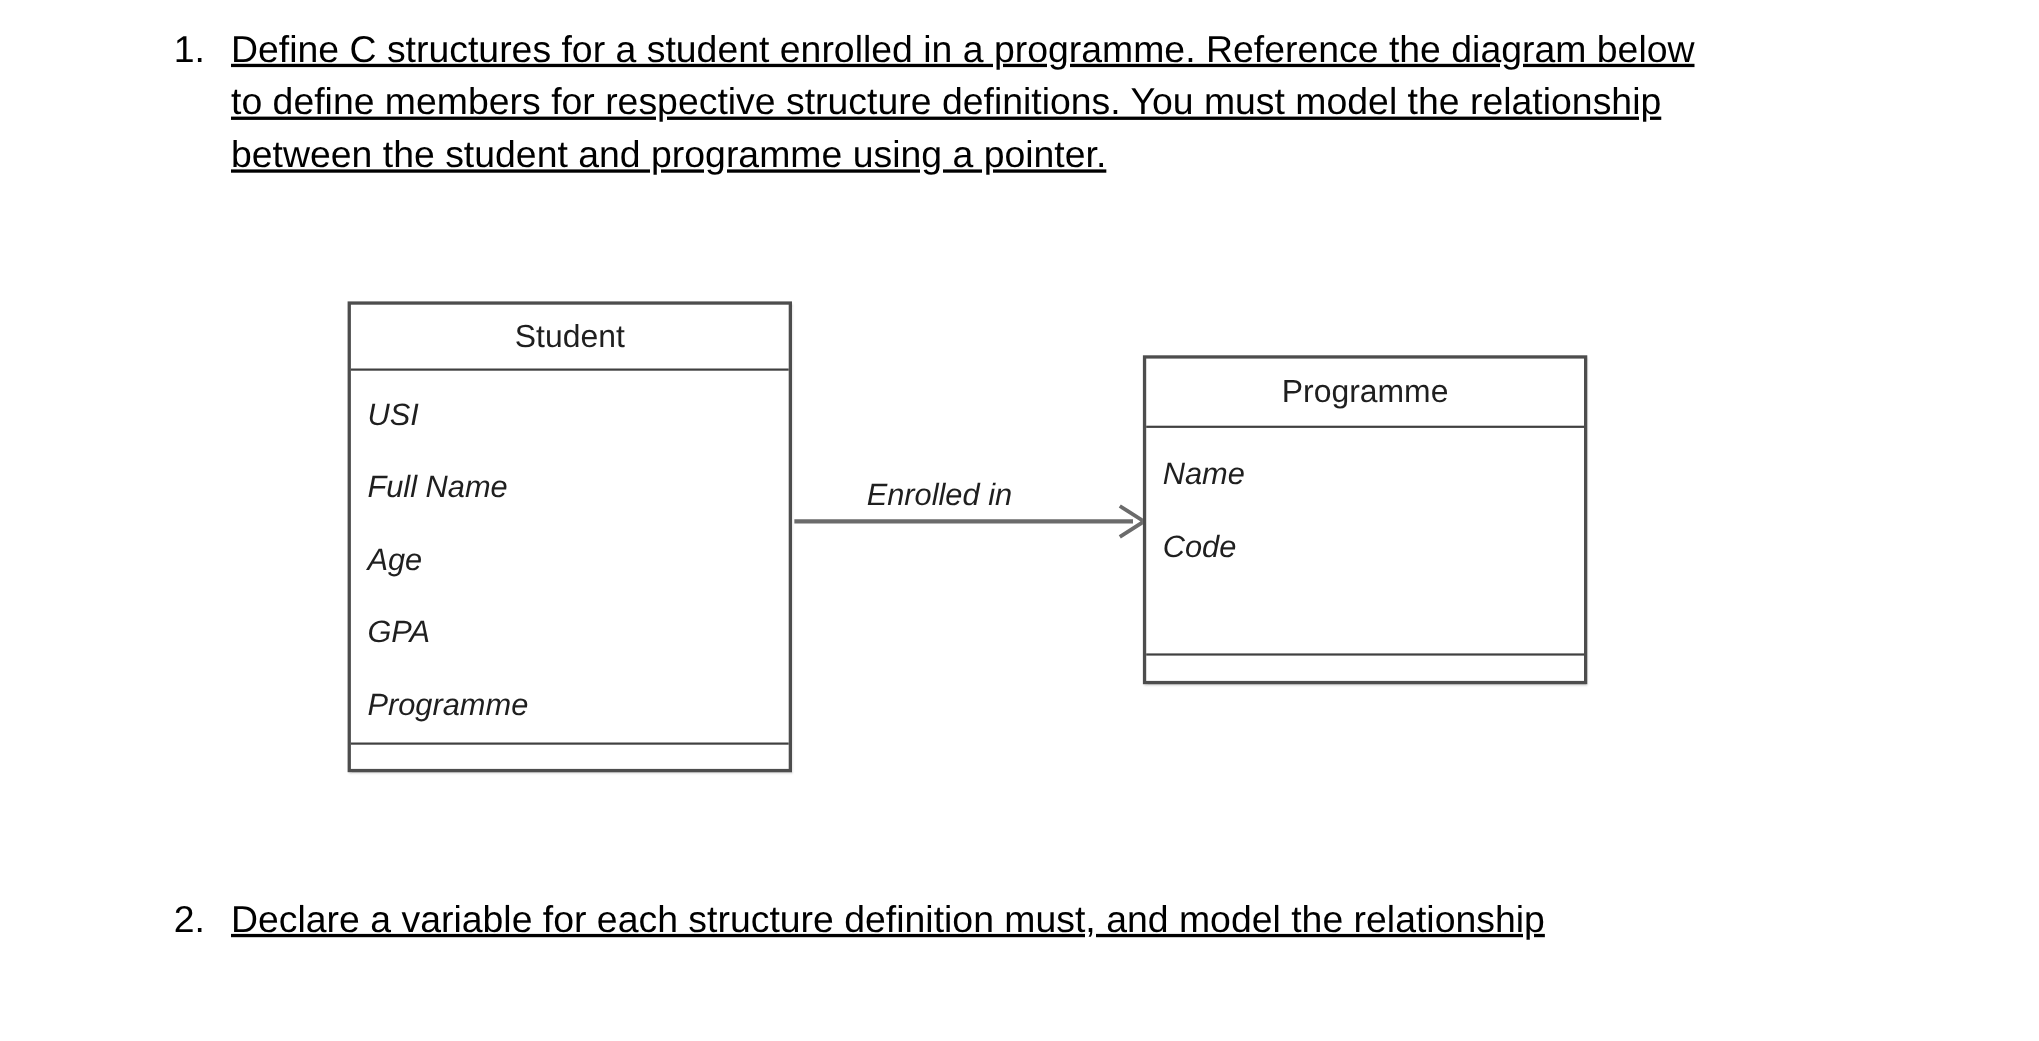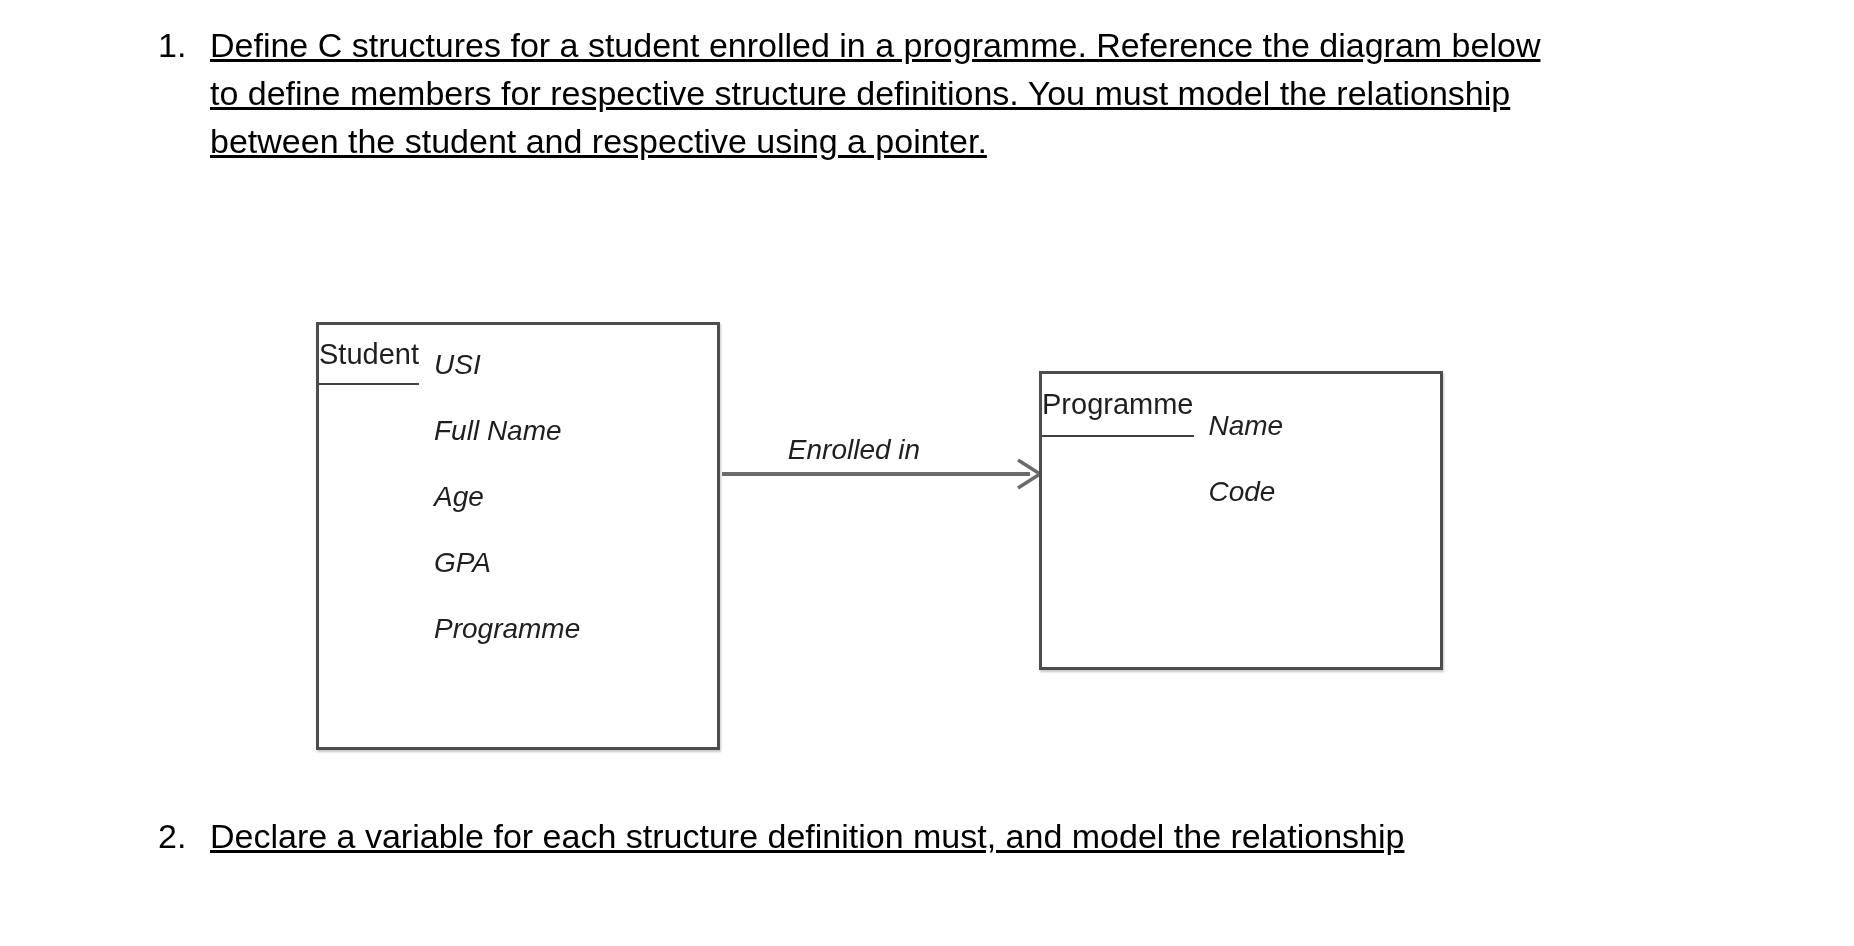--- a/index.html
+++ b/index.html
@@ -33,22 +33,22 @@
   .qtext { white-space: nowrap; text-decoration: underline; }
   .q1 { top: 21px; }
   .q2 { top: 812px; }
 
   .entity {
     position: absolute;
     background: var(--background);
     border: 3px solid var(--box-border);
     box-shadow: 1px 2px 2px rgba(0,0,0,0.22);
     display: flex;
+    flex-direction: column;
     color: var(--diagram-text);
-    margin-top: 48px;
   }
   .entity-title {
     flex: 0 0 auto;
     display: flex;
     align-items: center;
     justify-content: center;
     font-size: 29px;
     border-bottom: 2px solid var(--separator);
   }
   .entity-members {
@@ -70,21 +70,21 @@
   }
 
   .student-box { left: 316px; top: 274px; width: 404px; height: 428px; }
   .student-box .entity-title { height: 60px; }
   .student-box .entity-members { padding-top: 7px; }
   .student-box .member { height: 66px; }
   .student-box .entity-footer { height: 24px; }
 
   .programme-box { left: 1039px; top: 323px; width: 404px; height: 299px; }
   .programme-box .entity-title { height: 63px; }
-  .programme-box .entity-members { padding-top: 19px; }
+  .programme-box .entity-members { padding-top: 9px; }
   .programme-box .member { height: 66px; }
   .programme-box .entity-footer { height: 25px; }
 
   .connector-svg { position: absolute; left: 722px; top: 428px; width: 324px; height: 64px; }
   .connector-label {
     position: absolute;
     left: 774px;
     top: 434px;
     width: 160px;
     text-align: center;
@@ -96,21 +96,21 @@
 </head>
 <body>
 
 <div class="page">
 
   <section class="question q1">
     <span class="qnum">1.</span>
     <div class="qtext">
       <div class="qline">Define C structures for a student enrolled in a programme. Reference the diagram below</div>
       <div class="qline">to define members for respective structure definitions. You must model the relationship</div>
-      <div class="qline">between the student and respective using a pointer.</div>
+      <div class="qline">between the student and programme using a pointer.</div>
     </div>
   </section>
 
   <div>
 
     <div class="entity student-box">
       <div class="entity-title">Student</div>
       <div class="entity-members">
         <div class="member">USI</div>
         <div class="member">Full Name</div>

